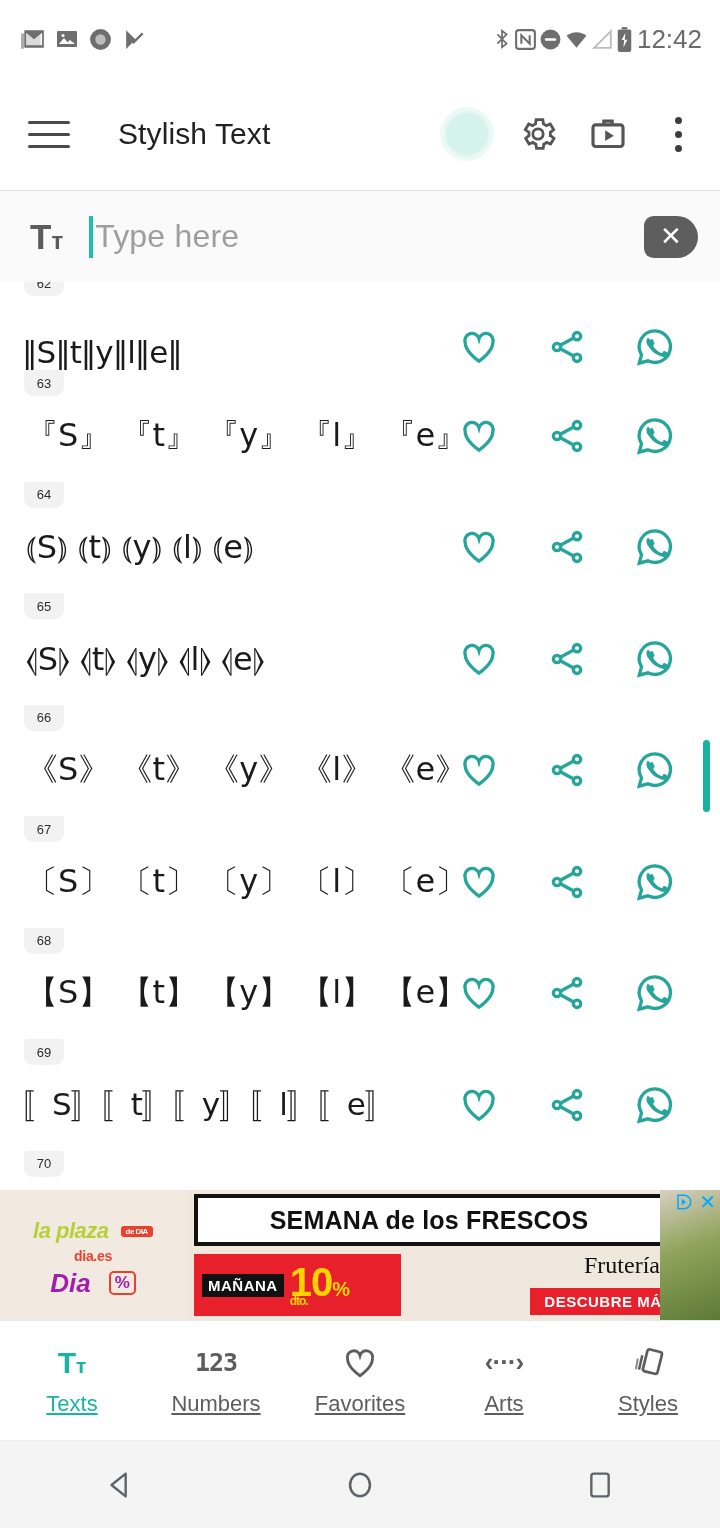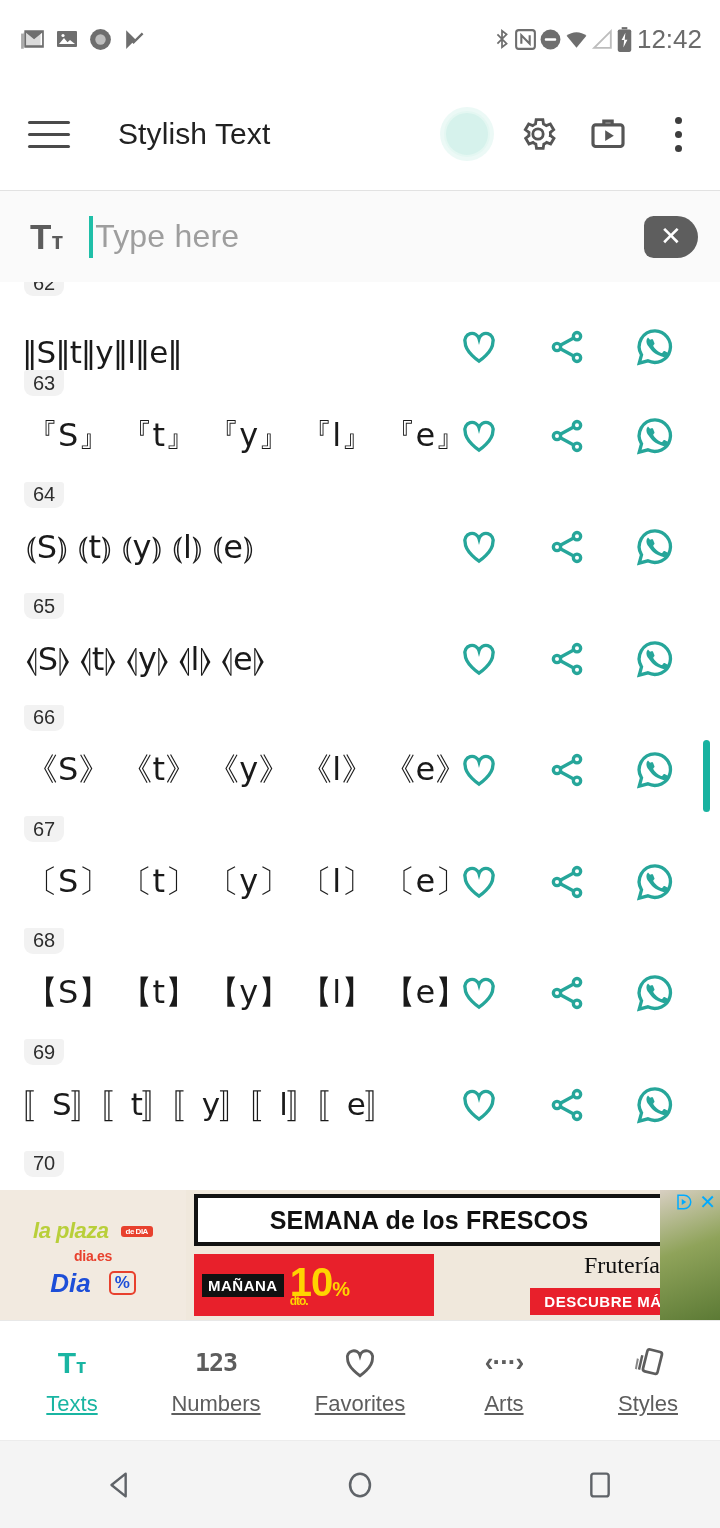--- a/index.html
+++ b/index.html
@@ -90,21 +90,21 @@
     height:111.5px;
     display:flex; align-items:center;
     padding:0 20px 0 22px;
   }
   .badge{
     position:absolute; left:24px; top:-10px;
     min-width:40px; height:26px;
     background:#f2f2f2;
     border-radius:3px 3px 9px 9px;
     display:flex; align-items:center; justify-content:center;
-    font-size:20px; color:#2e2e2e; padding:0 8px;
+    font-size:13px; color:#2e2e2e; padding:0 8px;
     z-index:2;
   }
   .row-text{
     flex:1;
     font-size:32px;
     color:#1a1a1a;
     white-space:nowrap;
     overflow:hidden;
     font-family:"DejaVu Sans", sans-serif;
     letter-spacing:0px;
@@ -135,31 +135,31 @@
     display:flex;
   }
   .ad-left{
     width:186px; background:#f2eae0;
     display:flex; flex-direction:column; align-items:center; justify-content:center;
     gap:4px; padding-top:6px;
   }
   .ad-laplaza{ font-size:22px; color:#b9cf3a; font-weight:bold; font-style:italic; letter-spacing:-0.5px;}
   .ad-laplaza .tag{ background:#e8412e; color:#fff; font-size:8px; padding:1px 5px; border-radius:3px; margin-left:12px; vertical-align:middle; font-style:normal;}
   .ad-diaes{ font-size:14px; color:#e8412e; font-weight:bold; letter-spacing:-0.3px; }
-  .ad-dia{ font-size:26px; color:#1d4ed8; font-weight:bold; font-style:italic; display:flex; align-items:center; gap:18px;}
+  .ad-dia{ font-size:26px; color:#a21caf; font-weight:bold; font-style:italic; display:flex; align-items:center; gap:18px;}
   .ad-pct{ border:2px solid #e8412e; border-radius:5px; font-size:17px; padding:0 4px; font-style:normal;}
   .ad-mid{ flex:1; position:relative; background:#f0e8dc; }
   .ad-headline{
     position:absolute; left:8px; right:56px; top:4px; height:52px;
     background:#ffffff; border:4px solid #111;
     display:flex; align-items:center; justify-content:center;
     font-size:25px; font-weight:bold; color:#111; letter-spacing:0.2px;
   }
   .ad-redbar{
-    position:absolute; left:8px; top:64px; width:240px; height:62px;
+    position:absolute; left:8px; top:64px; width:207px; height:62px;
     background:#e8202b; display:flex; align-items:center; gap:6px; padding-left:8px;
   }
   .ad-manana{ background:#111; color:#fff; font-size:15px; font-weight:bold; padding:3px 6px; letter-spacing:0.5px;}
   .ad-ten{ color:#ffd400; font-size:40px; font-weight:bold; line-height:0.9; letter-spacing:-1px;}
   .ad-ten small{ font-size:20px; }
   .ad-ten em{ font-size:12px; font-style:normal; display:block; margin-top:-4px;}
   .ad-fruteria{
     position:absolute; right:60px; top:62px; font-size:24px; color:#111; font-weight:400;
     font-family:"Liberation Serif", serif;
   }

